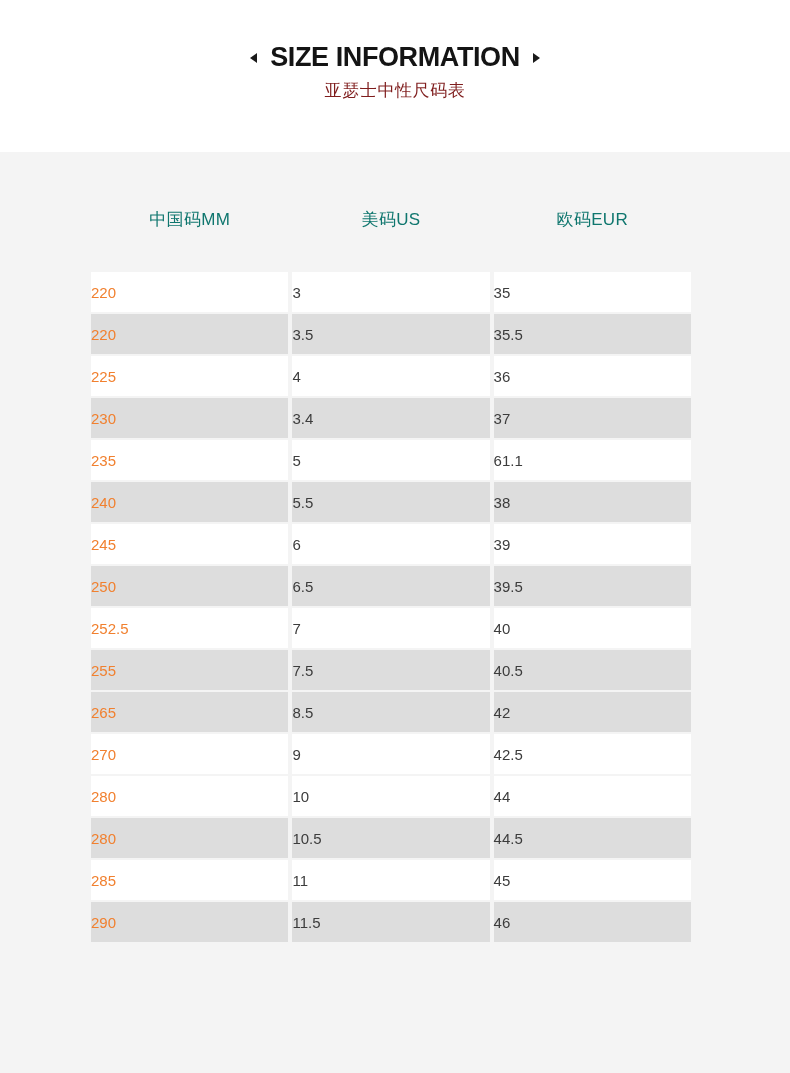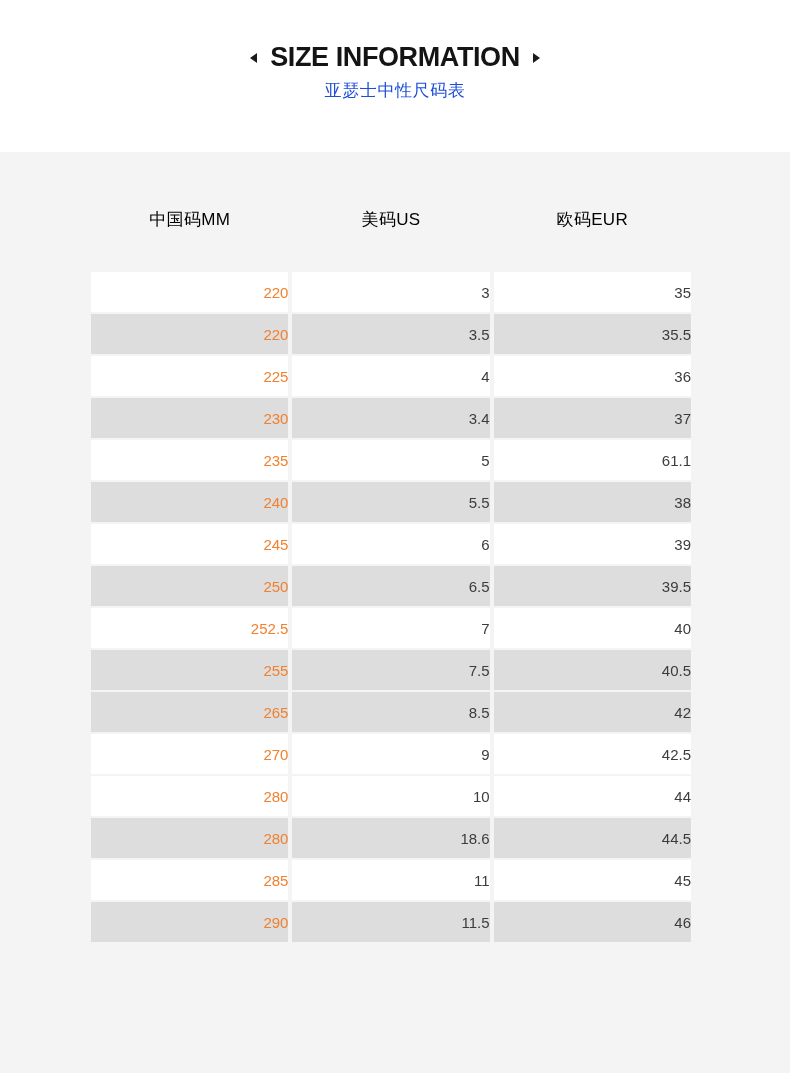--- a/index.html
+++ b/index.html
@@ -51,21 +51,21 @@
     font-size: 27px;
     font-weight: 700;
     color: #141414;
     letter-spacing: -0.4px;
     line-height: 1;
     white-space: nowrap;
   }
   .sub-title {
     margin-top: 11px;
     font-size: 17px;
-    color: #1d4ed8;
+    color: #7f1d1d;
     letter-spacing: 0.6px;
     line-height: 1;
     white-space: nowrap;
   }
 
   
   .table-wrap {
     width: 608px;
     margin: 0 auto;
     padding-top: 0;
@@ -78,29 +78,29 @@
     margin-top: 14px;
   }
   .size-table col.c {
     width: 202px;
   }
   .size-table th {
     height: 102px;
     background: transparent;
     font-size: 17px;
     font-weight: 400;
-    color: #000000;
+    color: #0f766e;
     text-align: center;
     vertical-align: middle;
     padding: 0;
     letter-spacing: 0.3px;
   }
   .size-table td {
     height: 40px;
-    text-align: right;
+    text-align: left;
     vertical-align: middle;
     font-size: 15px;
     padding: 0;
     color: #3c3c3c;
     font-weight: 400;
   }
   tr.row-odd td { background: #ffffff; }
   tr.row-even td { background: #dddddd; }
   td.col-cn {
     color: #f1802f;
@@ -193,21 +193,21 @@
         <td>9</td>
         <td>42.5</td>
       </tr>
       <tr class="row-odd">
         <td class="col-cn">280</td>
         <td>10</td>
         <td>44</td>
       </tr>
       <tr class="row-even">
         <td class="col-cn">280</td>
-        <td>18.6</td>
+        <td>10.5</td>
         <td>44.5</td>
       </tr>
       <tr class="row-odd">
         <td class="col-cn">285</td>
         <td>11</td>
         <td>45</td>
       </tr>
       <tr class="row-even">
         <td class="col-cn">290</td>
         <td>11.5</td>

